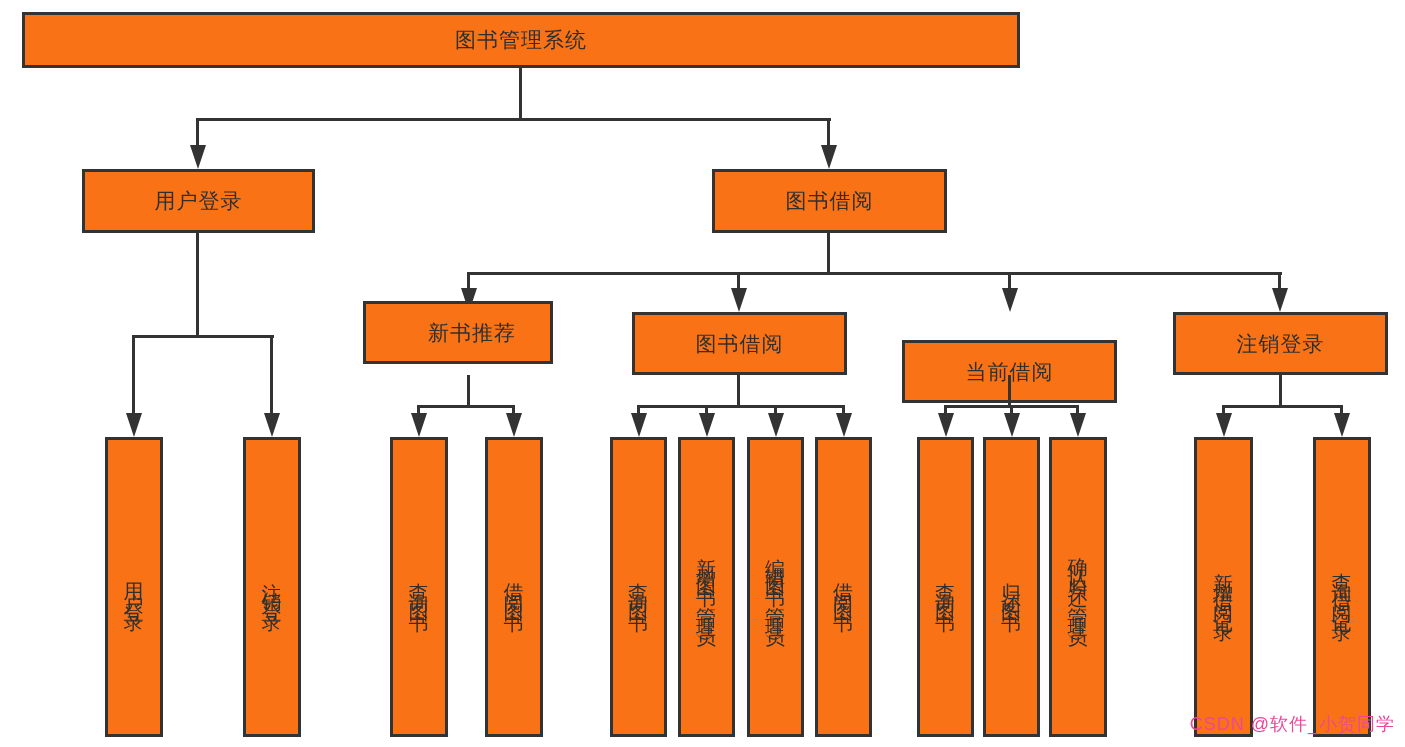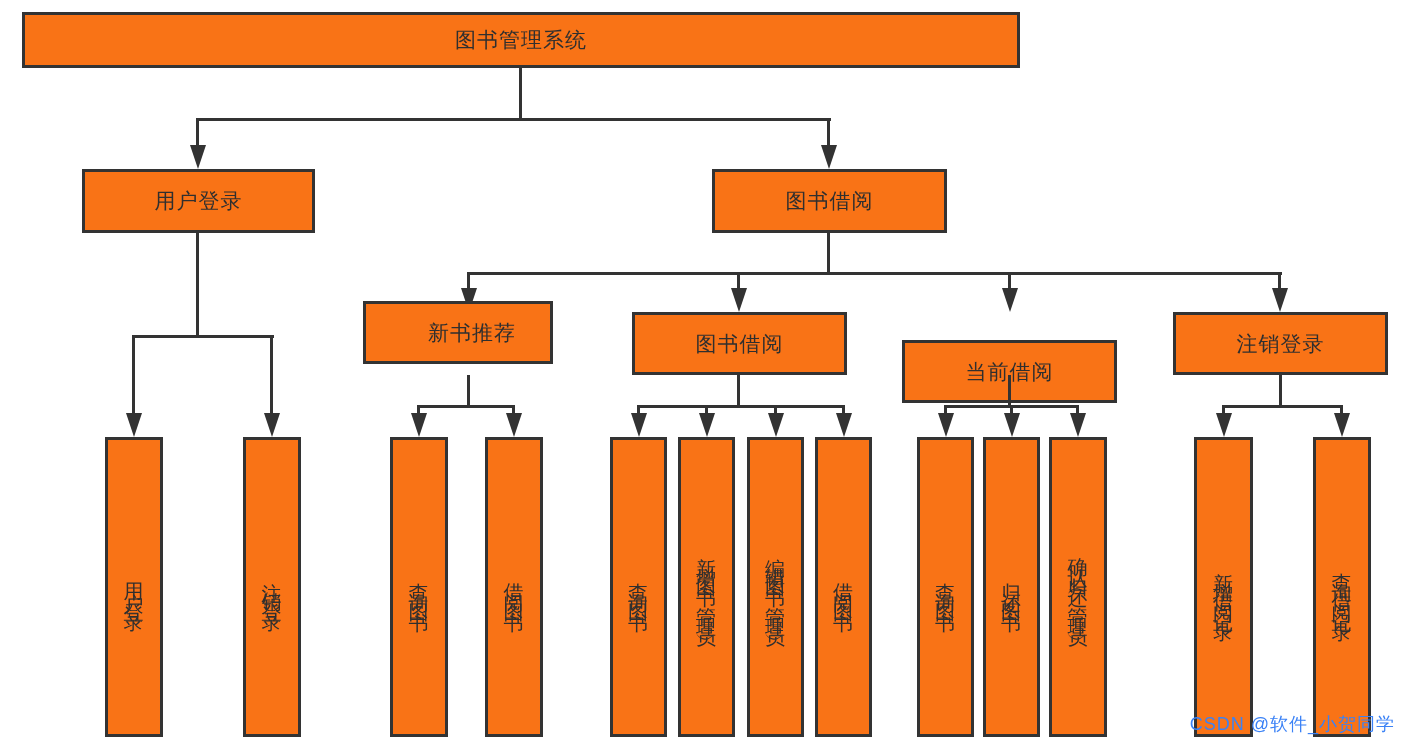--- a/index.html
+++ b/index.html
@@ -21,21 +21,21 @@
   .hline, .vline { position:absolute; background:#333333; }
   .hline { height:3px; }
   .vline { width:3px; }
   .arrow {
     position:absolute; width:0; height:0;
     border-left:8px solid transparent; border-right:8px solid transparent;
     border-top:24px solid #333333;
   }
   .watermark {
     position:absolute; top:712px; right:10px;
-    font-size:18px; color:#3b82f6; letter-spacing:1px;
+    font-size:18px; color:#ec4899; letter-spacing:1px;
   }
 </style>
 </head>
 <body>
 
 <div id="canvas">
 
   <div class="box" style="left:22px; top:12px; width:998px; height:56px;">
     <span>图书管理系统</span>
   </div>

